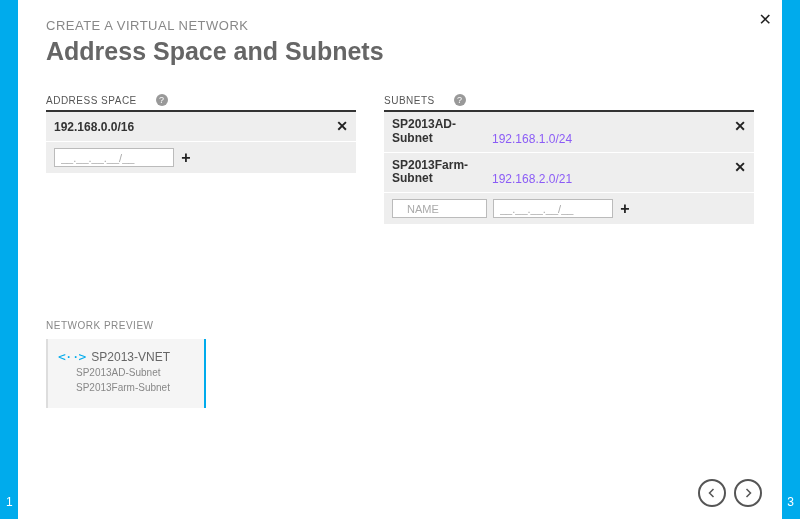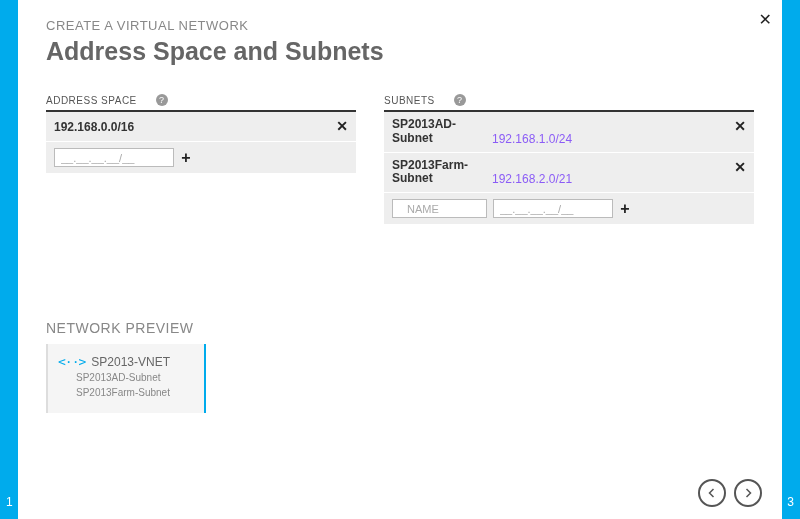--- a/index.html
+++ b/index.html
@@ -19,21 +19,21 @@
   .help { width: 12px; height: 12px; border-radius: 50%; background: #999; color: #fff; font-size: 9px; display: inline-flex; align-items: center; justify-content: center; font-family: Arial, sans-serif; }
   .row { background: #eee; display: flex; align-items: flex-end; padding: 6px 8px; font-size: 12px; position: relative; min-height: 30px; border-bottom: 1px solid #fff; }
   .row .name { font-weight: 600; width: 100px; font-family: "Segoe UI Semibold","Segoe UI",Arial,sans-serif; color:#333; line-height:1.15; word-break: break-word;}
   .row .cidr { color: #8b5cf6; font-family: "Segoe UI",Arial,sans-serif; }
   .row .del { position: absolute; right: 8px; top: 6px; font-size: 14px; font-weight: bold; cursor: pointer; color:#222; font-family: Arial,sans-serif;}
   .row.input-row { align-items: center; }
   input[type=text] { border: 1px solid #bbb; height: 19px; padding: 2px 6px; font-size: 11px; font-family: "Segoe UI",Arial,sans-serif; color:#555; }
   input::placeholder { color: #aaa; }
   .plus { width: 16px; height: 16px; display: inline-flex; align-items: center; justify-content: center; font-size: 16px; font-weight: bold; color: #222; cursor: pointer; margin-left: 4px; }
   .preview-wrap { margin-top: 95px; }
-  .preview-label { font-size: 14px; letter-spacing: .5px; color: #888; font-family: "Segoe UI",Arial,sans-serif; margin-bottom: 8px;}
+  .preview-label { font-size: 10px; letter-spacing: .5px; color: #888; font-family: "Segoe UI",Arial,sans-serif; margin-bottom: 8px;}
   .preview-box { width: 160px; background: #f5f5f5; border-right: 2px solid #00abec; padding: 10px 12px 14px 12px; position: relative; }
   .preview-box::before { content:""; position:absolute; left:0; top:0; bottom:0; width:2px; background:#ddd; }
   .vnet-head { display: flex; align-items: center; gap: 6px; font-size: 12px; color: #666; font-family:"Segoe UI",Arial,sans-serif; }
   .vnet-icon { color: #00abec; font-size: 13px; letter-spacing: -1px; font-family: monospace;}
   .vnet-sub { font-size: 10px; color: #888; margin-left: 18px; margin-top: 2px; font-family:"Segoe UI",Arial,sans-serif; line-height:1.3;}
   .nav { position: absolute; right: 20px; bottom: 12px; display: flex; gap: 8px; }
   .nav button { width: 28px; height: 28px; border-radius: 50%; border: 2px solid #555; background: #fff; color: #555; display:flex; align-items:center; justify-content:center; cursor: pointer; }
   .nav svg { width: 12px; height: 12px; }
 </style>
 </head>

